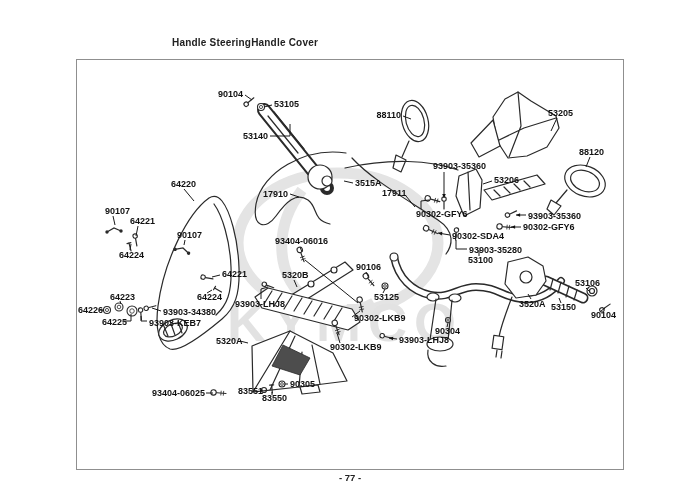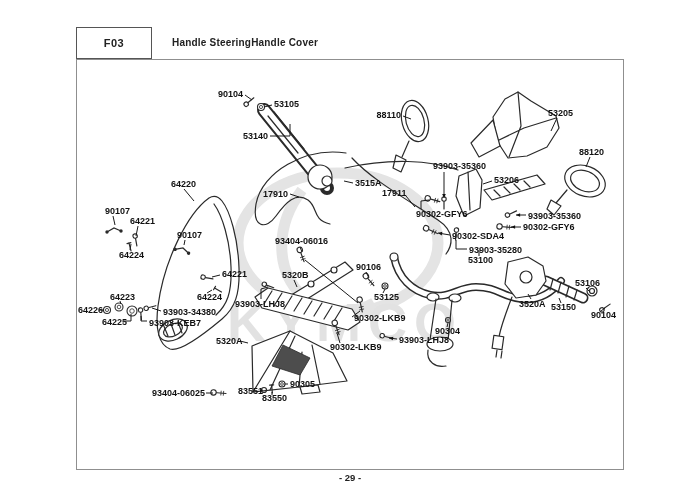--- a/index.html
+++ b/index.html
@@ -21,23 +21,20 @@
   .leader{stroke:#1a1a1a;stroke-width:1;fill:none;}
   .wm{fill:none;stroke:#e4e4e4;stroke-width:11;}
   .wmtext{font-family:"Liberation Sans","DejaVu Sans",sans-serif;font-weight:bold;
           font-size:54px;letter-spacing:7px;fill:#e2e2e2;}
 </style>
 </head>
 <body>
 
 <div class="page">
 
-  <div class="f03-box">
-    <span>F03</span>
-  </div>
   <div class="doc-title">Handle SteeringHandle Cover</div>
 
   <div class="frame"></div>
 
   <svg class="art" width="700" height="495" viewBox="0 0 700 495">
 
     <g>
       <ellipse class="wm" cx="338" cy="243" rx="100" ry="70"></ellipse>
       <path class="wm" d="M302,190 C276,224 274,268 302,296 C320,313 352,316 374,303"></path>
       <text class="wmtext" x="345" y="341" text-anchor="middle">KYMCO</text>
@@ -385,14 +382,14 @@
         <text x="551" y="310" class="lbl" text-anchor="start">53150</text>
         <text x="575" y="286" class="lbl" text-anchor="start">53106</text>
         <text x="591" y="318" class="lbl" text-anchor="start">90104</text>
         <text x="152" y="396" class="lbl" text-anchor="start">93404-06025</text>
         <text x="238" y="394" class="lbl" text-anchor="start">83551</text>
         <text x="290" y="387" class="lbl" text-anchor="start">90305</text>
         <text x="262" y="401" class="lbl" text-anchor="start">83550</text>
       </g>
   </svg>
 
-  <div class="page-num">- 29 -</div>
+  <div class="page-num">- 77 -</div>
 </div>
 
 </body></html>

